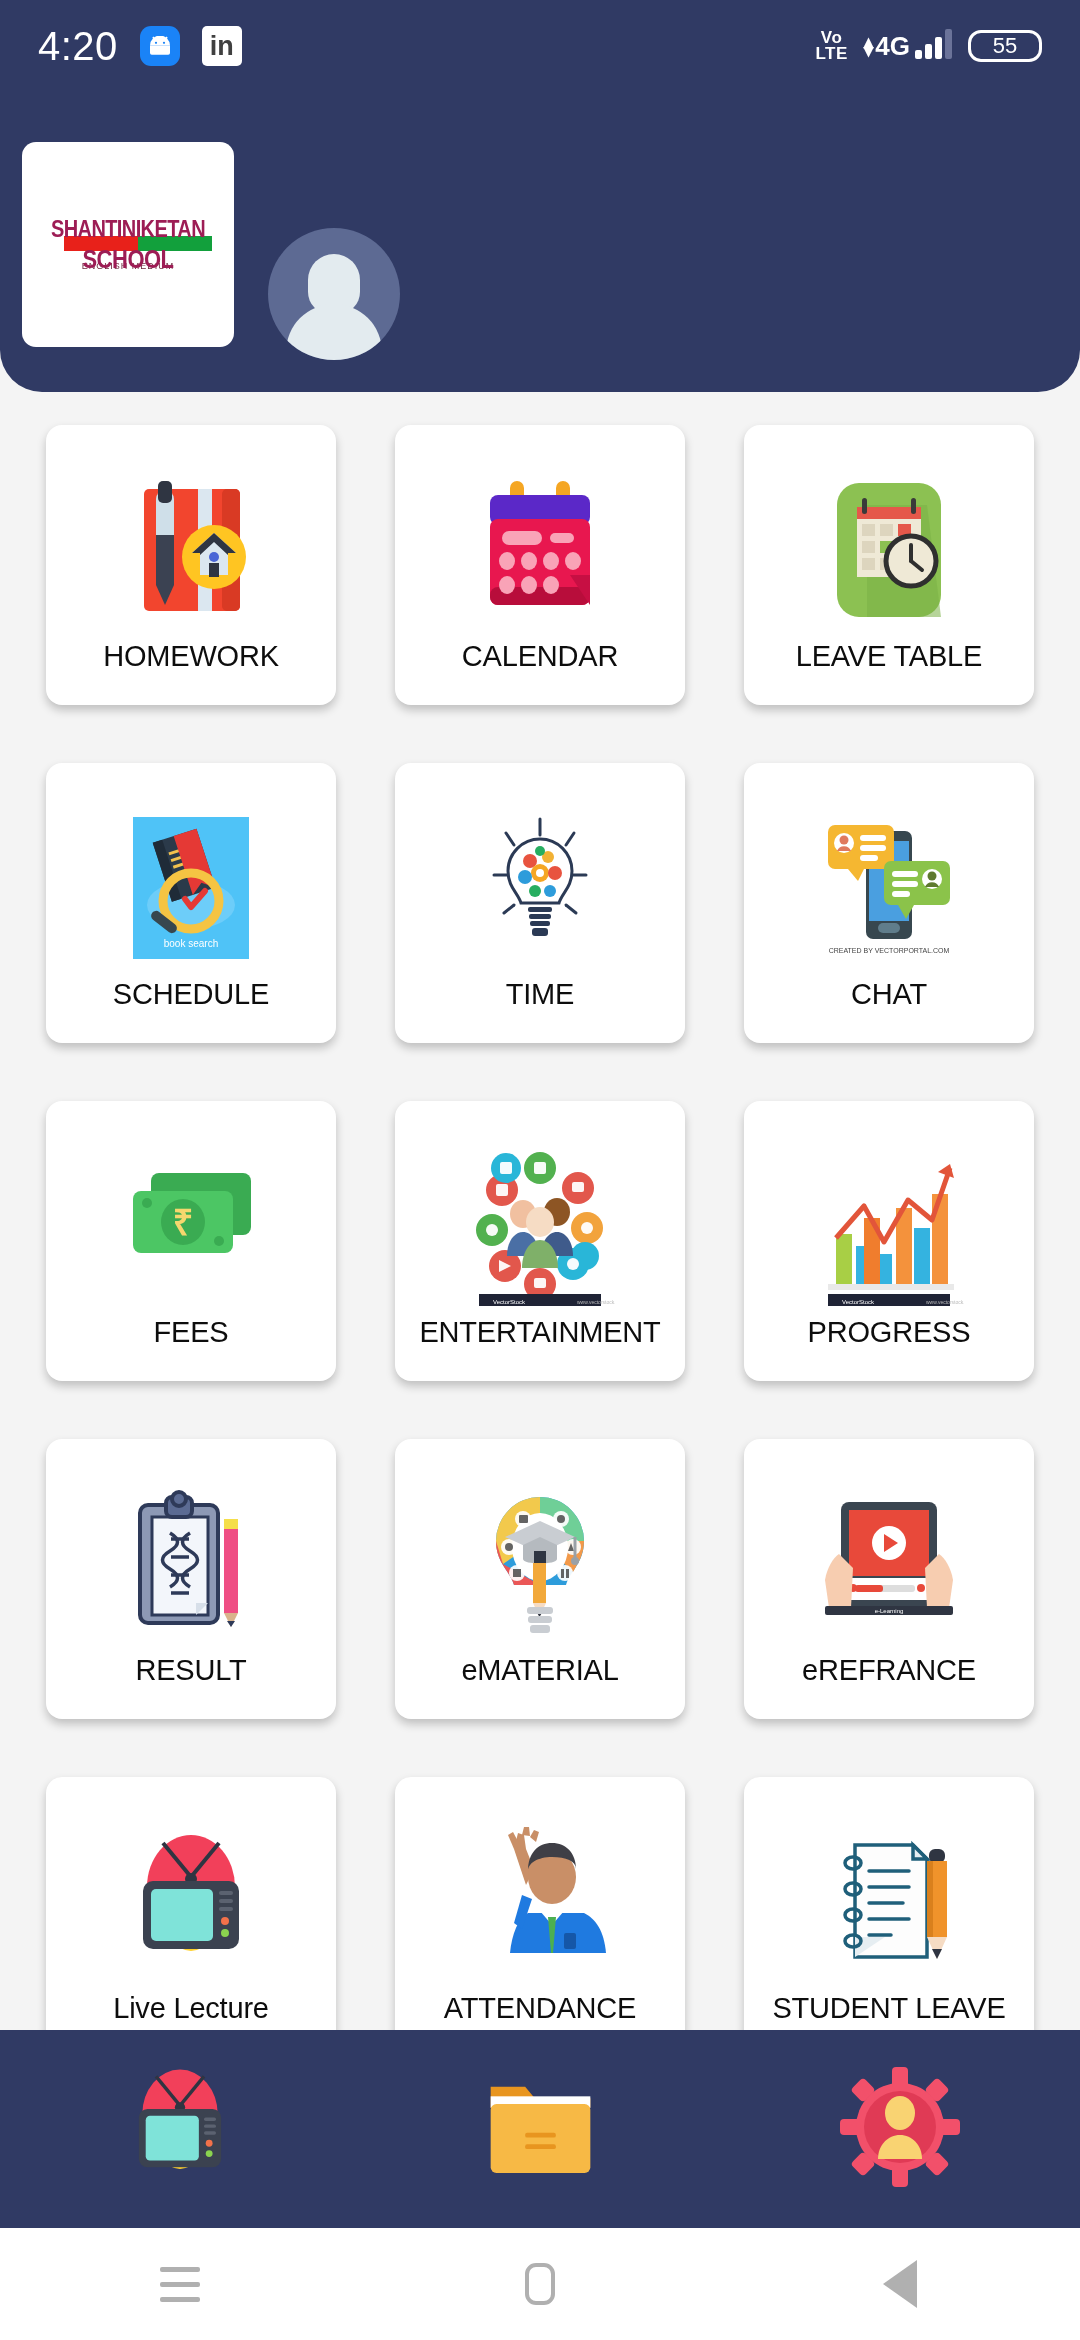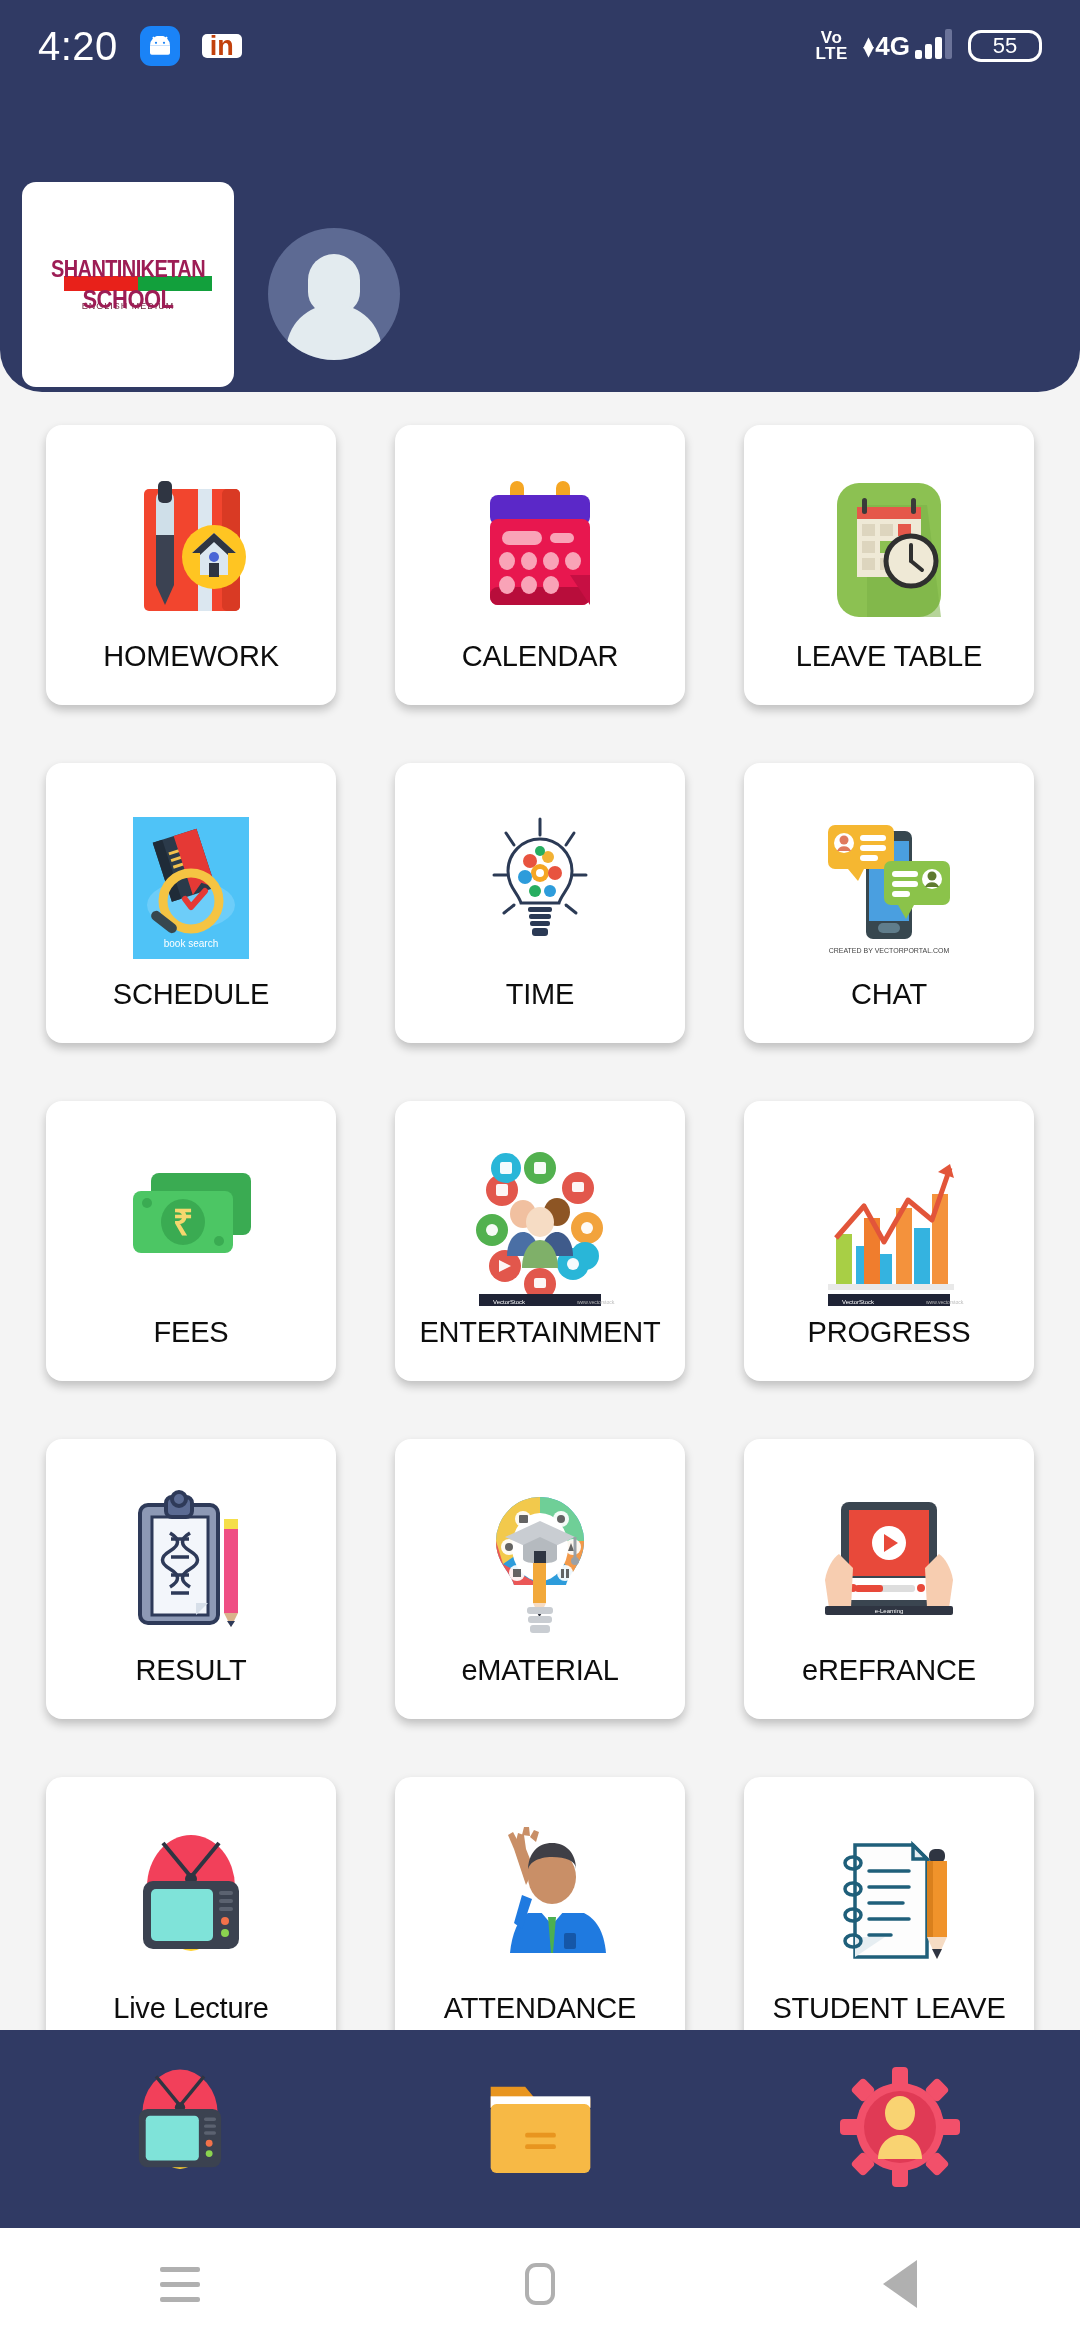--- a/index.html
+++ b/index.html
@@ -19,23 +19,23 @@
     padding:0 38px; z-index:40;
   }
   .sb-left{ display:flex; align-items:center; gap:22px; }
   .sb-time{ color:#ffffff; font-size:40px; letter-spacing:0.5px; font-family:"Liberation Sans",sans-serif;}
   .andro{
     width:40px;height:40px;border-radius:11px;background:#1a83f7;
     display:flex;align-items:center;justify-content:center;
   }
   .andro svg{display:block;}
   .li{
-    width:40px;height:24px;border-radius:5px;background:#ffffff;
+    width:40px;height:40px;border-radius:5px;background:#ffffff;
     display:flex;align-items:center;justify-content:center;
-    color:#c2410c;font-size:27px;font-weight:bold;line-height:1;
+    color:#404040;font-size:27px;font-weight:bold;line-height:1;
     font-family:"Liberation Sans",sans-serif;
   }
   .sb-right{ margin-left:auto; display:flex; align-items:center; gap:16px;}
   .volte{
     color:#fff;font-size:17px;font-weight:bold;line-height:0.95;text-align:center;
     letter-spacing:0.5px;
   }
   .net{display:flex;align-items:flex-end;gap:5px;}
   .net-top{display:flex;align-items:center;gap:2px;color:#fff;font-size:26px;font-weight:600;line-height:1;}
   .arrows{font-size:19px;line-height:0.8;display:flex;flex-direction:column;}
@@ -52,21 +52,21 @@
 
   
   .header{
     position:absolute; top:0; left:0; width:1080px; height:392px;
     background:#303a64; border-bottom-left-radius:42px; border-bottom-right-radius:42px;
     z-index:20;
   }
   .logo-box{
     position:absolute; left:22px; top:142px; width:212px; height:205px;
     background:#fff; border-radius:14px;
-    display:flex; align-items:center; justify-content:center;margin-top:40px;
+    display:flex; align-items:center; justify-content:center;
   }
   .logo-inner{ width:168px; text-align:center; position:relative; }
   .logo-l1{
     font-size:20px; font-weight:bold; color:#9d1d55; letter-spacing:-0.6px;
     font-family:"Liberation Sans",sans-serif; line-height:1;
     transform:scaleY(1.15); position:relative; z-index:3;
   }
   .logo-bar{
     position:relative; height:15px; margin-top:-3px; display:flex;padding-left:20px;
   }

